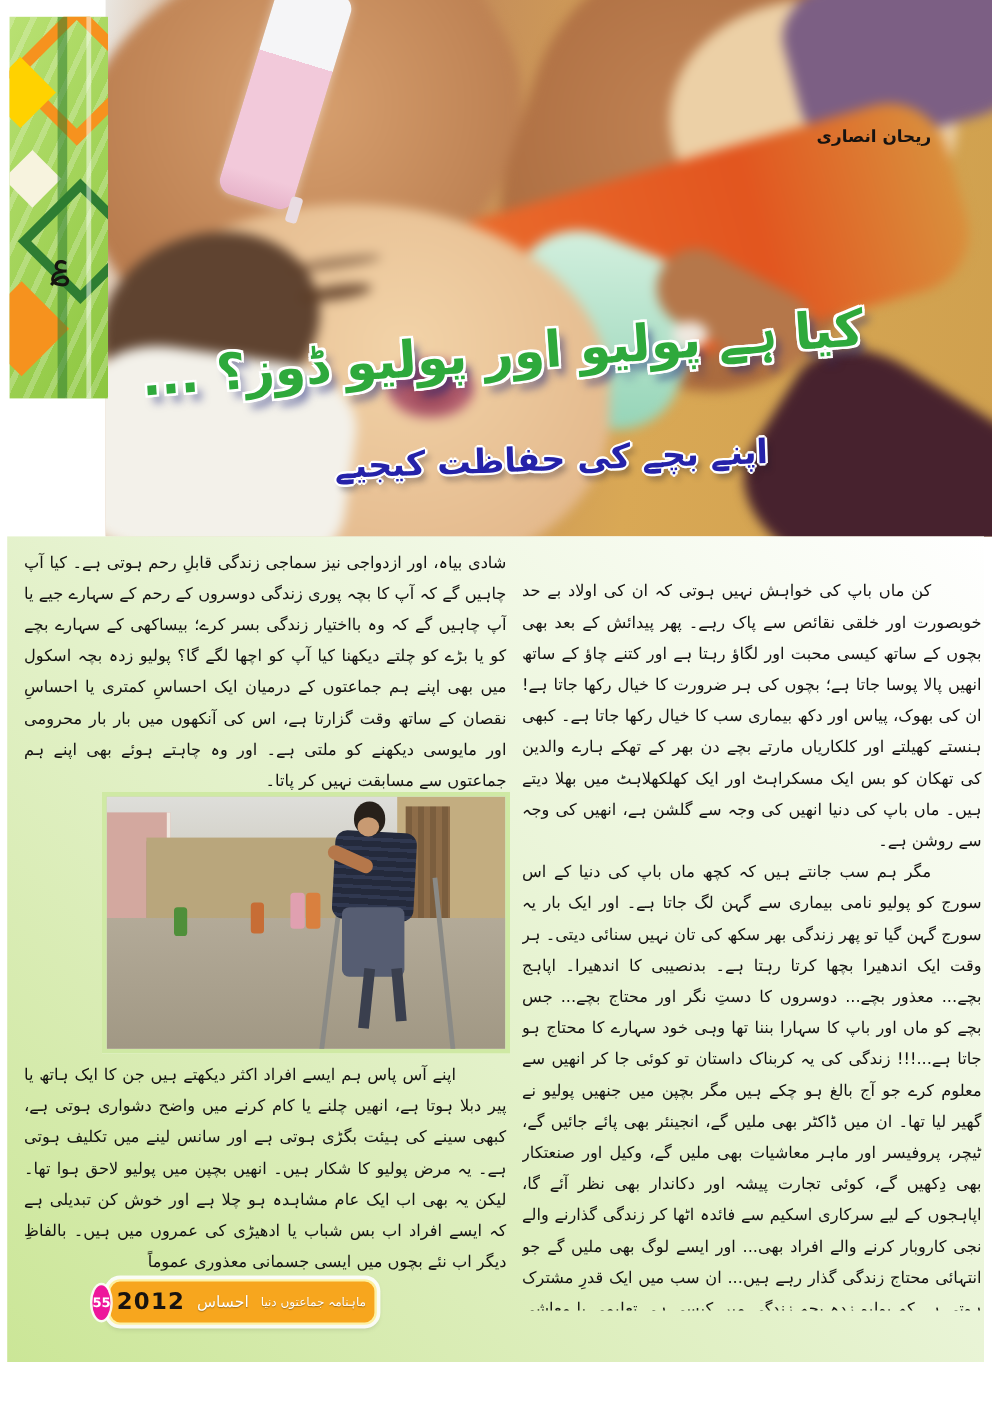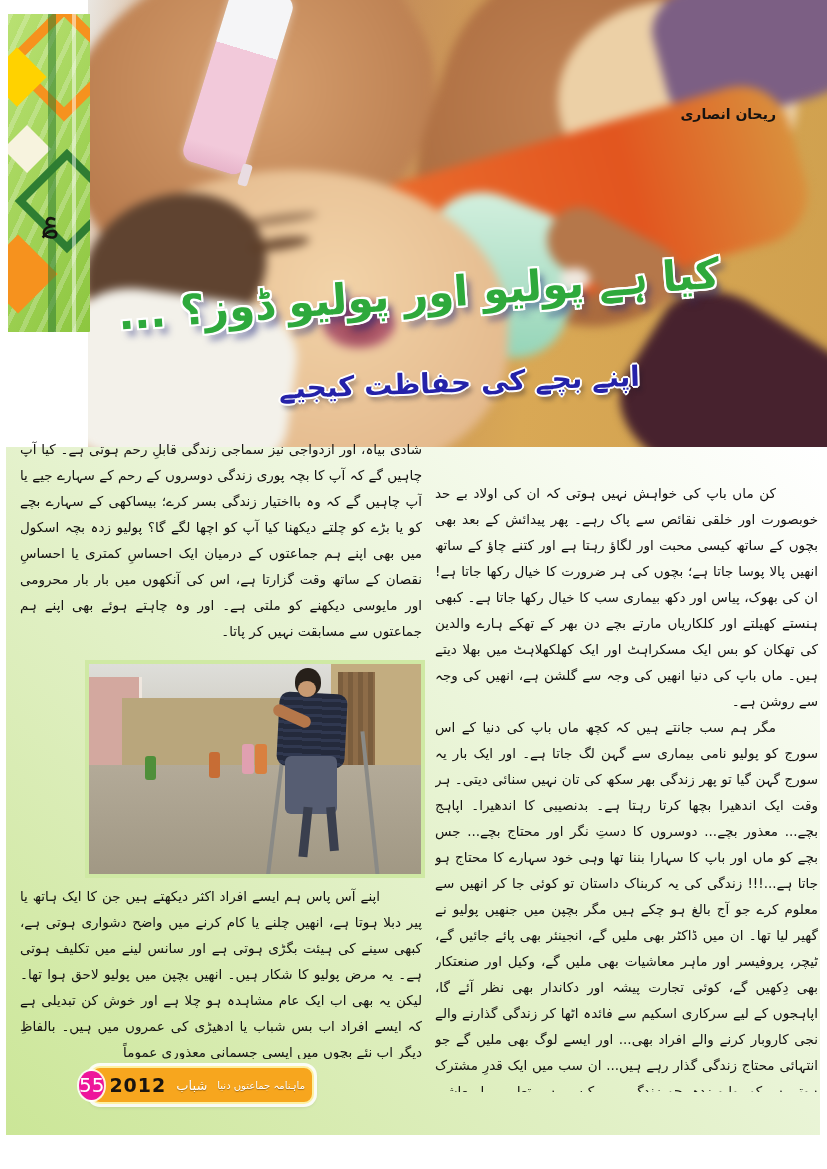--- a/index.html
+++ b/index.html
@@ -77,21 +77,21 @@
                     3px 5px 5px rgba(20,20,40,.4);white-space:nowrap;}
 
   
   .paper{left:6px;top:447px;width:814px;height:688px;
         background:linear-gradient(225deg,#ffffff 0%,#f7fbf0 18%,#e9f4d6 45%,#d9ecb4 75%,#cbe697 100%);}
   .urdu{direction:rtl;text-align:justify;color:#141210;
         font-family:"DejaVu Sans",sans-serif;font-size:13.5px;line-height:26px;}
   .urdu p{margin:0;}
   .indent{text-indent:42px;}
   .col-right{left:435px;top:480px;width:383px;height:612px;overflow:hidden;}
-  .col-left-a{left:20px;top:436px;width:402px;height:206px;overflow:hidden;}
+  .col-left-a{left:20px;top:456px;width:402px;height:206px;overflow:hidden;}
   .col-left-b{left:20px;top:883px;width:402px;height:176px;overflow:hidden;}
 
   
   .photo-frame{left:85px;top:660px;width:340px;height:218px;background:#fff;
         border:4px solid #cfe9a4;box-sizing:border-box;}
   .photo-scene{position:absolute;inset:0;overflow:hidden;background:#b6ad9c;}
   .photo-scene>div{position:absolute;}
   .p-sky{left:0;top:0;width:100%;height:40%;background:linear-gradient(#dededa,#c9c5b8);}
   .p-wall-far{left:10%;top:16%;width:64%;height:34%;background:#b9a67c;box-shadow:0 3px 0 rgba(0,0,0,.15);}
   .p-building{left:0;top:6%;width:15%;height:60%;background:#d3a89f;border-right:3px solid #efe7df;}
@@ -117,21 +117,21 @@
   
   .footer{left:90px;top:1066px;width:224px;height:38px;border-radius:10px;
         background:#f7a61e;border:2px solid #fdf0a0;
         box-shadow:0 0 0 3px rgba(255,255,255,.9),0 2px 5px rgba(0,0,0,.2);
         display:flex;direction:rtl;align-items:center;gap:5px;padding:0 7px;box-sizing:border-box;}
   .f-mag{font-size:10px;color:#ffffff;white-space:nowrap;direction:rtl;text-shadow:0 1px 1px rgba(0,0,0,.35);}
   .f-div{width:4px;height:26px;background:#e3342b;border-radius:1px;}
   .f-month{font-size:13px;color:#ffffff;white-space:nowrap;direction:rtl;text-shadow:0 1px 1px rgba(0,0,0,.35);}
   .f-year{font-size:19px;font-weight:bold;color:#181410;letter-spacing:1px;}
   .f-circle{width:29px;height:29px;border-radius:50%;background:#ee169b;color:#fff;
-        font-size:20px;font-weight:normal;display:flex;align-items:center;justify-content:center;
+        font-size:11px;font-weight:bold;display:flex;align-items:center;justify-content:center;
         box-shadow:0 0 0 2px rgba(255,255,255,.85);}
 </style>
 </head>
 <body>
 
 <div class="page">
 
   <div class="abs hero">
     <div class="hero-art">
       <div class="h-hand-left"></div>
@@ -205,19 +205,19 @@
     </div>
   </div>
 
   <div class="abs col-left-b urdu">
     <p class="indent">اپنے آس پاس ہم ایسے افراد اکثر دیکھتے ہیں جن کا ایک ہاتھ یا پیر دبلا ہوتا ہے، انھیں چلنے یا کام کرنے میں واضح دشواری ہوتی ہے، کبھی سینے کی ہیئت بگڑی ہوتی ہے اور سانس لینے میں تکلیف ہوتی ہے۔ یہ مرض پولیو کا شکار ہیں۔ انھیں بچپن میں پولیو لاحق ہوا تھا۔ لیکن یہ بھی اب ایک عام مشاہدہ ہو چلا ہے اور خوش کن تبدیلی ہے کہ ایسے افراد اب بس شباب یا ادھیڑی کی عمروں میں ہیں۔ بالفاظِ دیگر اب نئے بچوں میں ایسی جسمانی معذوری عموماً</p>
   </div>
 
   <div class="abs footer">
     <span class="f-mag">ماہنامہ جماعتوں دنیا</span>
     <span class="f-div"></span>
-    <span class="f-month">شباب</span>
+    <span class="f-month">احساس</span>
     <span class="f-div"></span>
     <span class="f-year">2012</span>
     <span class="f-circle">55</span>
   </div>
 
 </div>
 
 </body></html>

